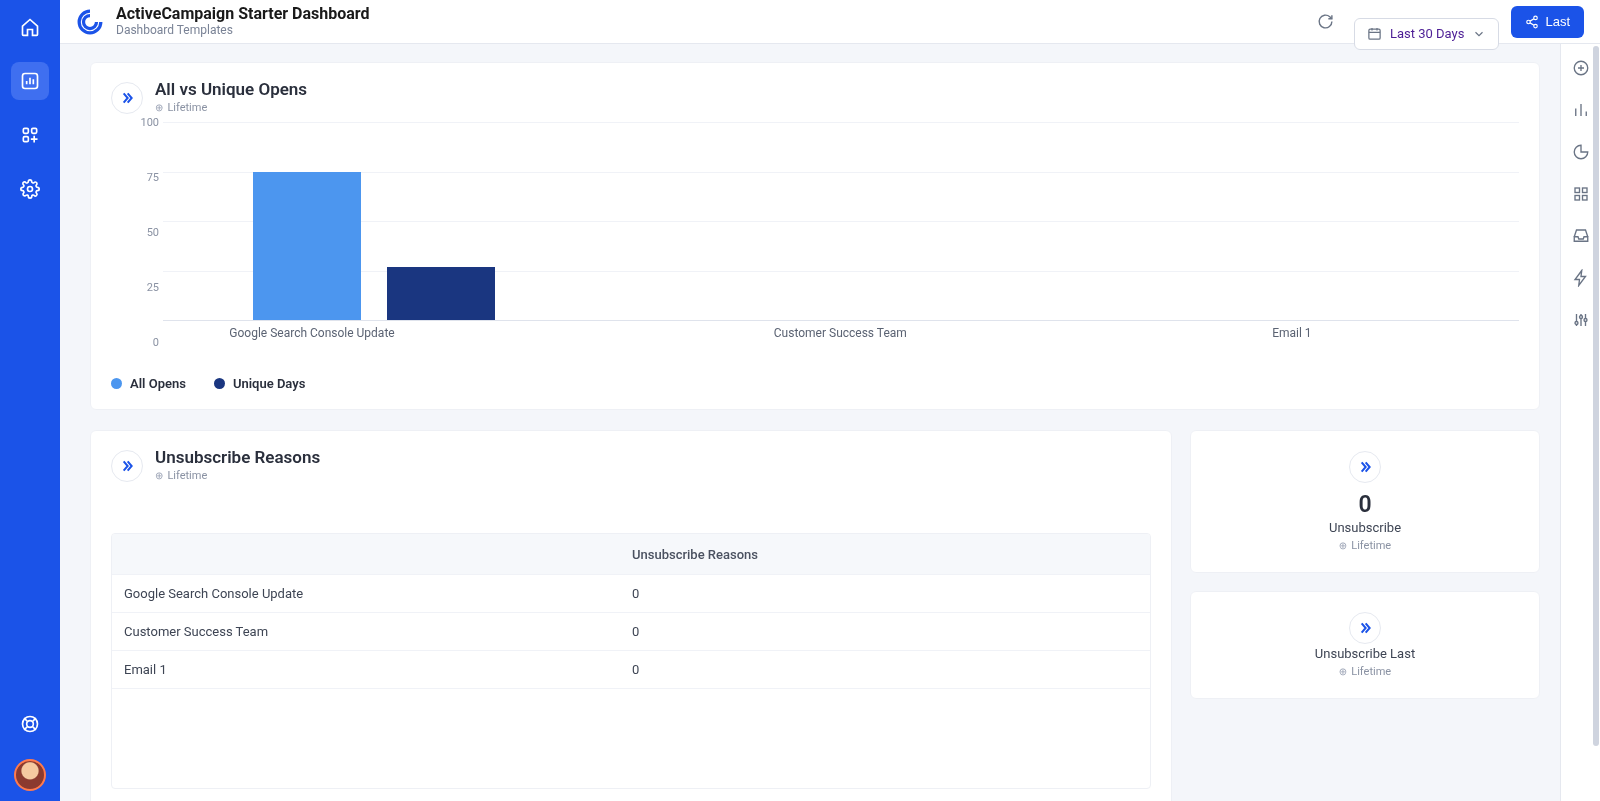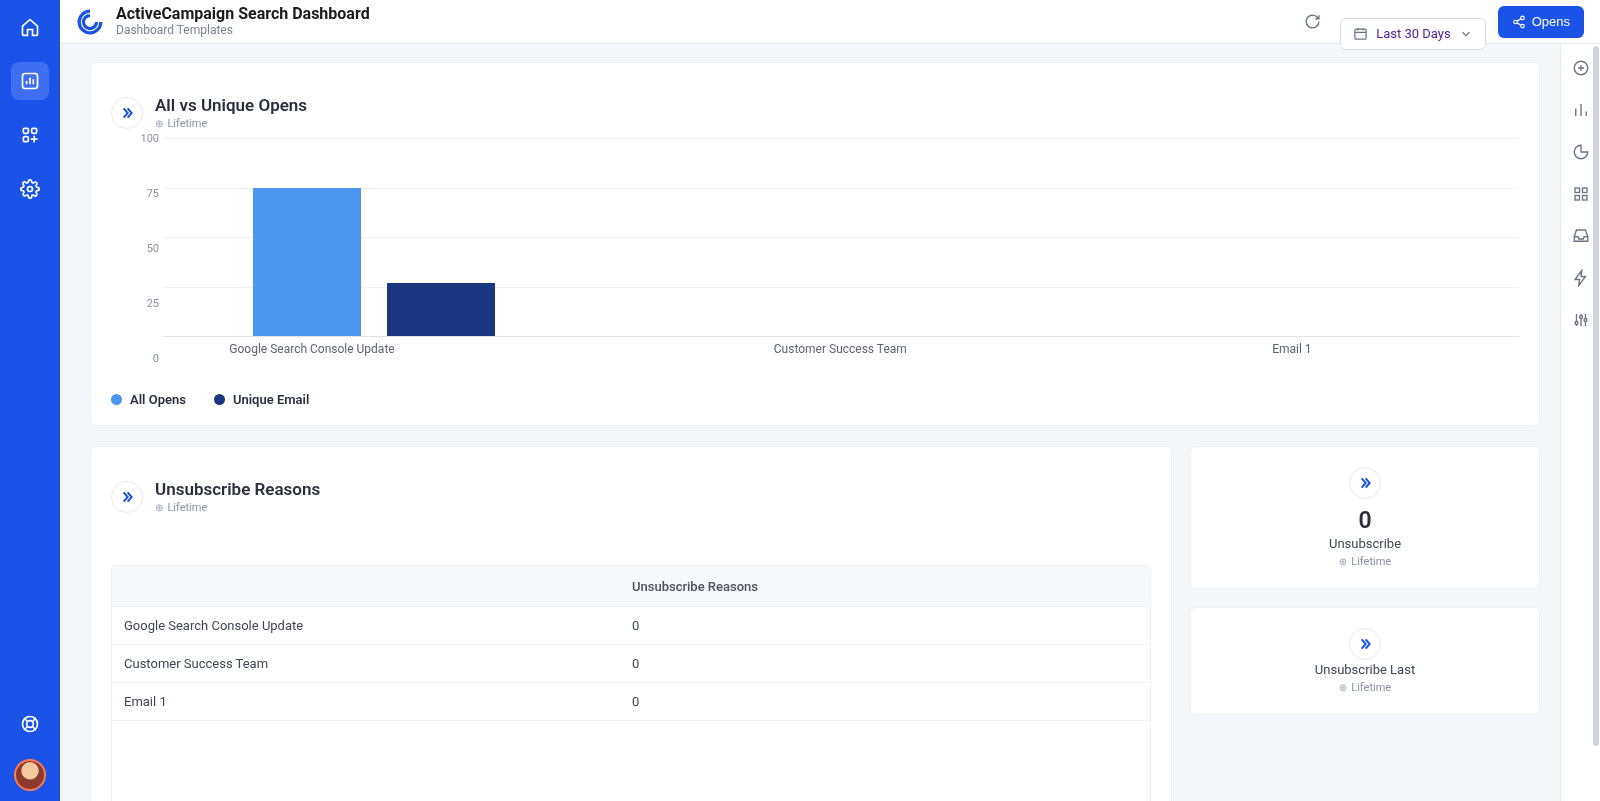--- a/index.html
+++ b/index.html
@@ -115,21 +115,21 @@
   }
   .scroll-indicator{
     position:absolute; right:1px; top:46px; width:6px; height:700px;
     background:#cfd4df; border-radius:3px; z-index:11;
   }
 
   .card {
     background:#ffffff;border:1px solid #eef0f5;border-radius:6px;
     padding:16px 20px 18px 20px;
   }
-  .card-head { display:flex; align-items:center; gap:12px; margin-bottom:4px;margin-top:16px; }
+  .card-head { display:flex; align-items:flex-end; gap:12px; margin-bottom:4px; }
   .chevbox {
     width:32px;height:32px;border:1px solid #e6e9f0;border-radius:50%;
     display:flex;align-items:center;justify-content:center;flex:0 0 32px;
   }
   .chevbox svg { stroke:#1b53e8; stroke-width:3; fill:none; }
   .card-title { font-size:17px; font-weight:600; color:#2a2f3c; }
   .lifetime { font-size:11px; color:#8a92a3; display:flex; align-items:center; gap:4px; margin-top:2px;}
   .lifetime .dot::before { content:"⊕"; font-size:10px; color:#9aa2b4; }
 
   
@@ -222,21 +222,21 @@
 </div>
 
 <div class="topbar">
   <div class="brand-logo">
     <svg width="26" height="26" viewBox="0 0 24 24">
         <path d="M12 2a10 10 0 1 0 10 10"></path>
         <path d="M12 6a6 6 0 1 0 6 6"></path>
       </svg>
   </div>
   <div class="brand-text">
-    <span class="title">ActiveCampaign Search Dashboard</span>
+    <span class="title">ActiveCampaign Starter Dashboard</span>
     <span class="sub">Dashboard Templates</span>
   </div>
   <div class="top-spacer"></div>
   <div class="icon-btn">
     <svg width="17" height="17" viewBox="0 0 24 24">
         <path d="M21 12a9 9 0 1 1-3-6.7L21 8"></path>
         <path d="M21 3v5h-5"></path>
       </svg>
   </div>
   <div class="range-picker">
@@ -249,21 +249,21 @@
         <path d="M6 9l6 6 6-6"></path>
       </svg>
   </div>
   <button class="share-btn">
     <svg width="14" height="14" viewBox="0 0 24 24">
         <circle cx="18" cy="5" r="3"></circle>
         <circle cx="6" cy="12" r="3"></circle>
         <circle cx="18" cy="19" r="3"></circle>
         <path d="M8.6 10.5l6.8-4M8.6 13.5l6.8 4"></path>
       </svg>
-    <span>Opens</span>
+    <span>Last</span>
   </button>
 </div>
 
 <div class="rightrail">
   <div class="rail-btn">
       <svg width="18" height="18" viewBox="0 0 24 24">
         <circle cx="12" cy="12" r="9"></circle>
         <path d="M12 8v8M8 12h8"></path>
       </svg>
     </div>
@@ -368,21 +368,21 @@
       </div>
     </div>
 
     <div class="legend">
       <div class="item">
           <span class="sw" style="background:#4c96ef"></span>
           <span>All Opens</span>
         </div>
       <div class="item">
           <span class="sw" style="background:#1a3680"></span>
-          <span>Unique Email</span>
+          <span>Unique Days</span>
         </div>
     </div>
   </div>
 
   <div class="row2">
     <div class="card left">
       <div class="card-head">
         <div class="chevbox">
           <svg width="16" height="16" viewBox="0 0 24 24">
               <path d="M7 5l6 7-6 7"></path>

